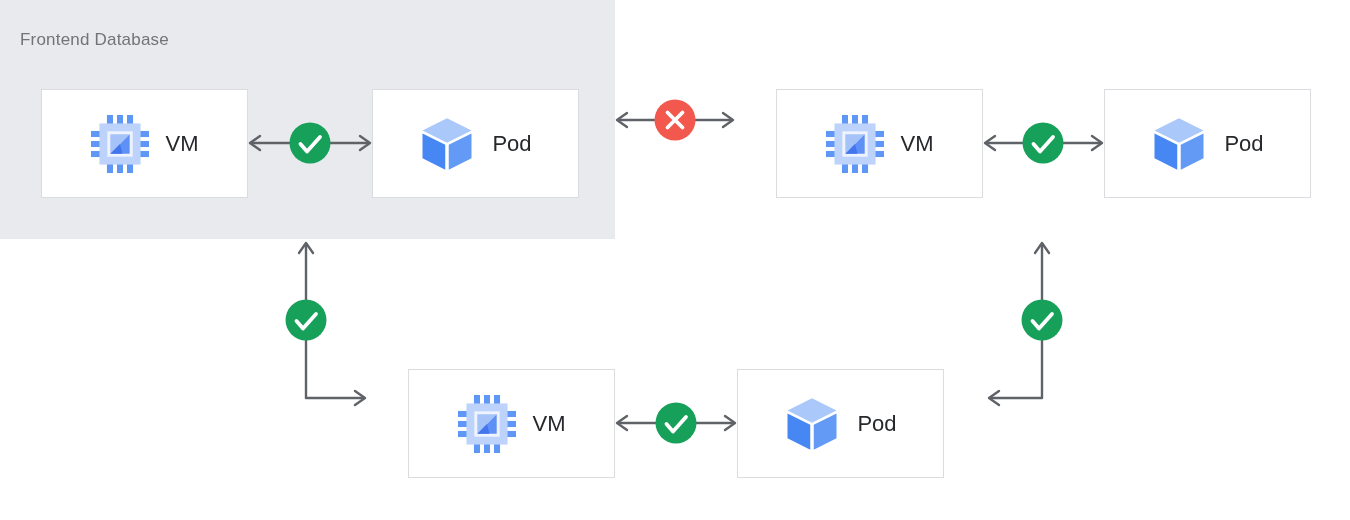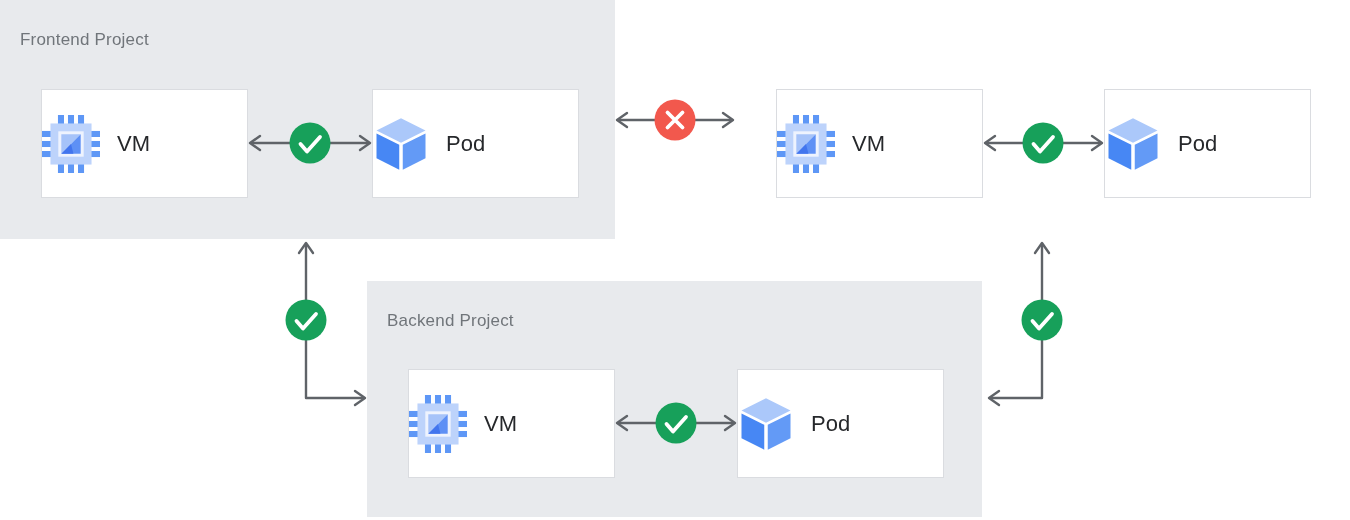--- a/index.html
+++ b/index.html
@@ -8,21 +8,21 @@
     font-family:"Liberation Sans",sans-serif;overflow:hidden;
   }
   .panel{position:absolute;background:#e8eaed;}
   .panel-title{
     position:absolute;left:20px;top:31px;font-size:17px;line-height:18px;
     color:#70757a;letter-spacing:.2px;white-space:nowrap;
   }
   .node{
     position:absolute;width:207px;height:109px;background:#ffffff;
     border:1px solid #dadce0;box-sizing:border-box;
-    display:flex;align-items:center;justify-content:flex-start;gap:17px;
+    display:flex;align-items:center;justify-content:center;gap:17px;
   }
   .node-label{font-size:22px;color:#26282b;}
   .node-icon{flex:0 0 auto;display:block;}
   .overlay{position:absolute;left:0;top:0;pointer-events:none;}
   .conn{stroke:#5f6368;stroke-width:2.4;fill:none;stroke-linecap:round;stroke-linejoin:round;}
   .mark{stroke:#ffffff;stroke-width:3.8;fill:none;stroke-linecap:round;stroke-linejoin:round;}
 </style>
 </head>
 <body>
 
@@ -56,27 +56,24 @@
       <polygon points="24,2 45,12.5 24,23 3,12.5" fill="#abc8fa"></polygon>
       <polygon points="3,15 22.5,24.7 22.5,46 3,36.2" fill="#4787f4"></polygon>
       <polygon points="45,15 25.5,24.7 25.5,46 45,36.2" fill="#639af6"></polygon>
     </g>
   </defs>
 </svg>
 
 <div class="canvas">
 
   <div class="panel" style="left:0;top:0;width:615px;height:239px">
-    <div class="panel-title">Frontend Project</div>
+    <div class="panel-title">Frontend Database</div>
   </div>
 
 
-  <div class="panel" style="left:367px;top:281px;width:615px;height:236px">
-    <div class="panel-title">Backend Project</div>
-  </div>
 
   <div class="node" style="left:41px;top:89px">
     <svg class="node-icon" width="58" height="58" viewBox="0 0 48 48">
         <use href="#def-vm"></use>
       </svg>
     <span class="node-label">VM</span>
   </div>
   <div class="node" style="left:372px;top:89px">
     <svg class="node-icon" width="56" height="56" viewBox="0 0 48 48">
         <use href="#def-pod"></use>

